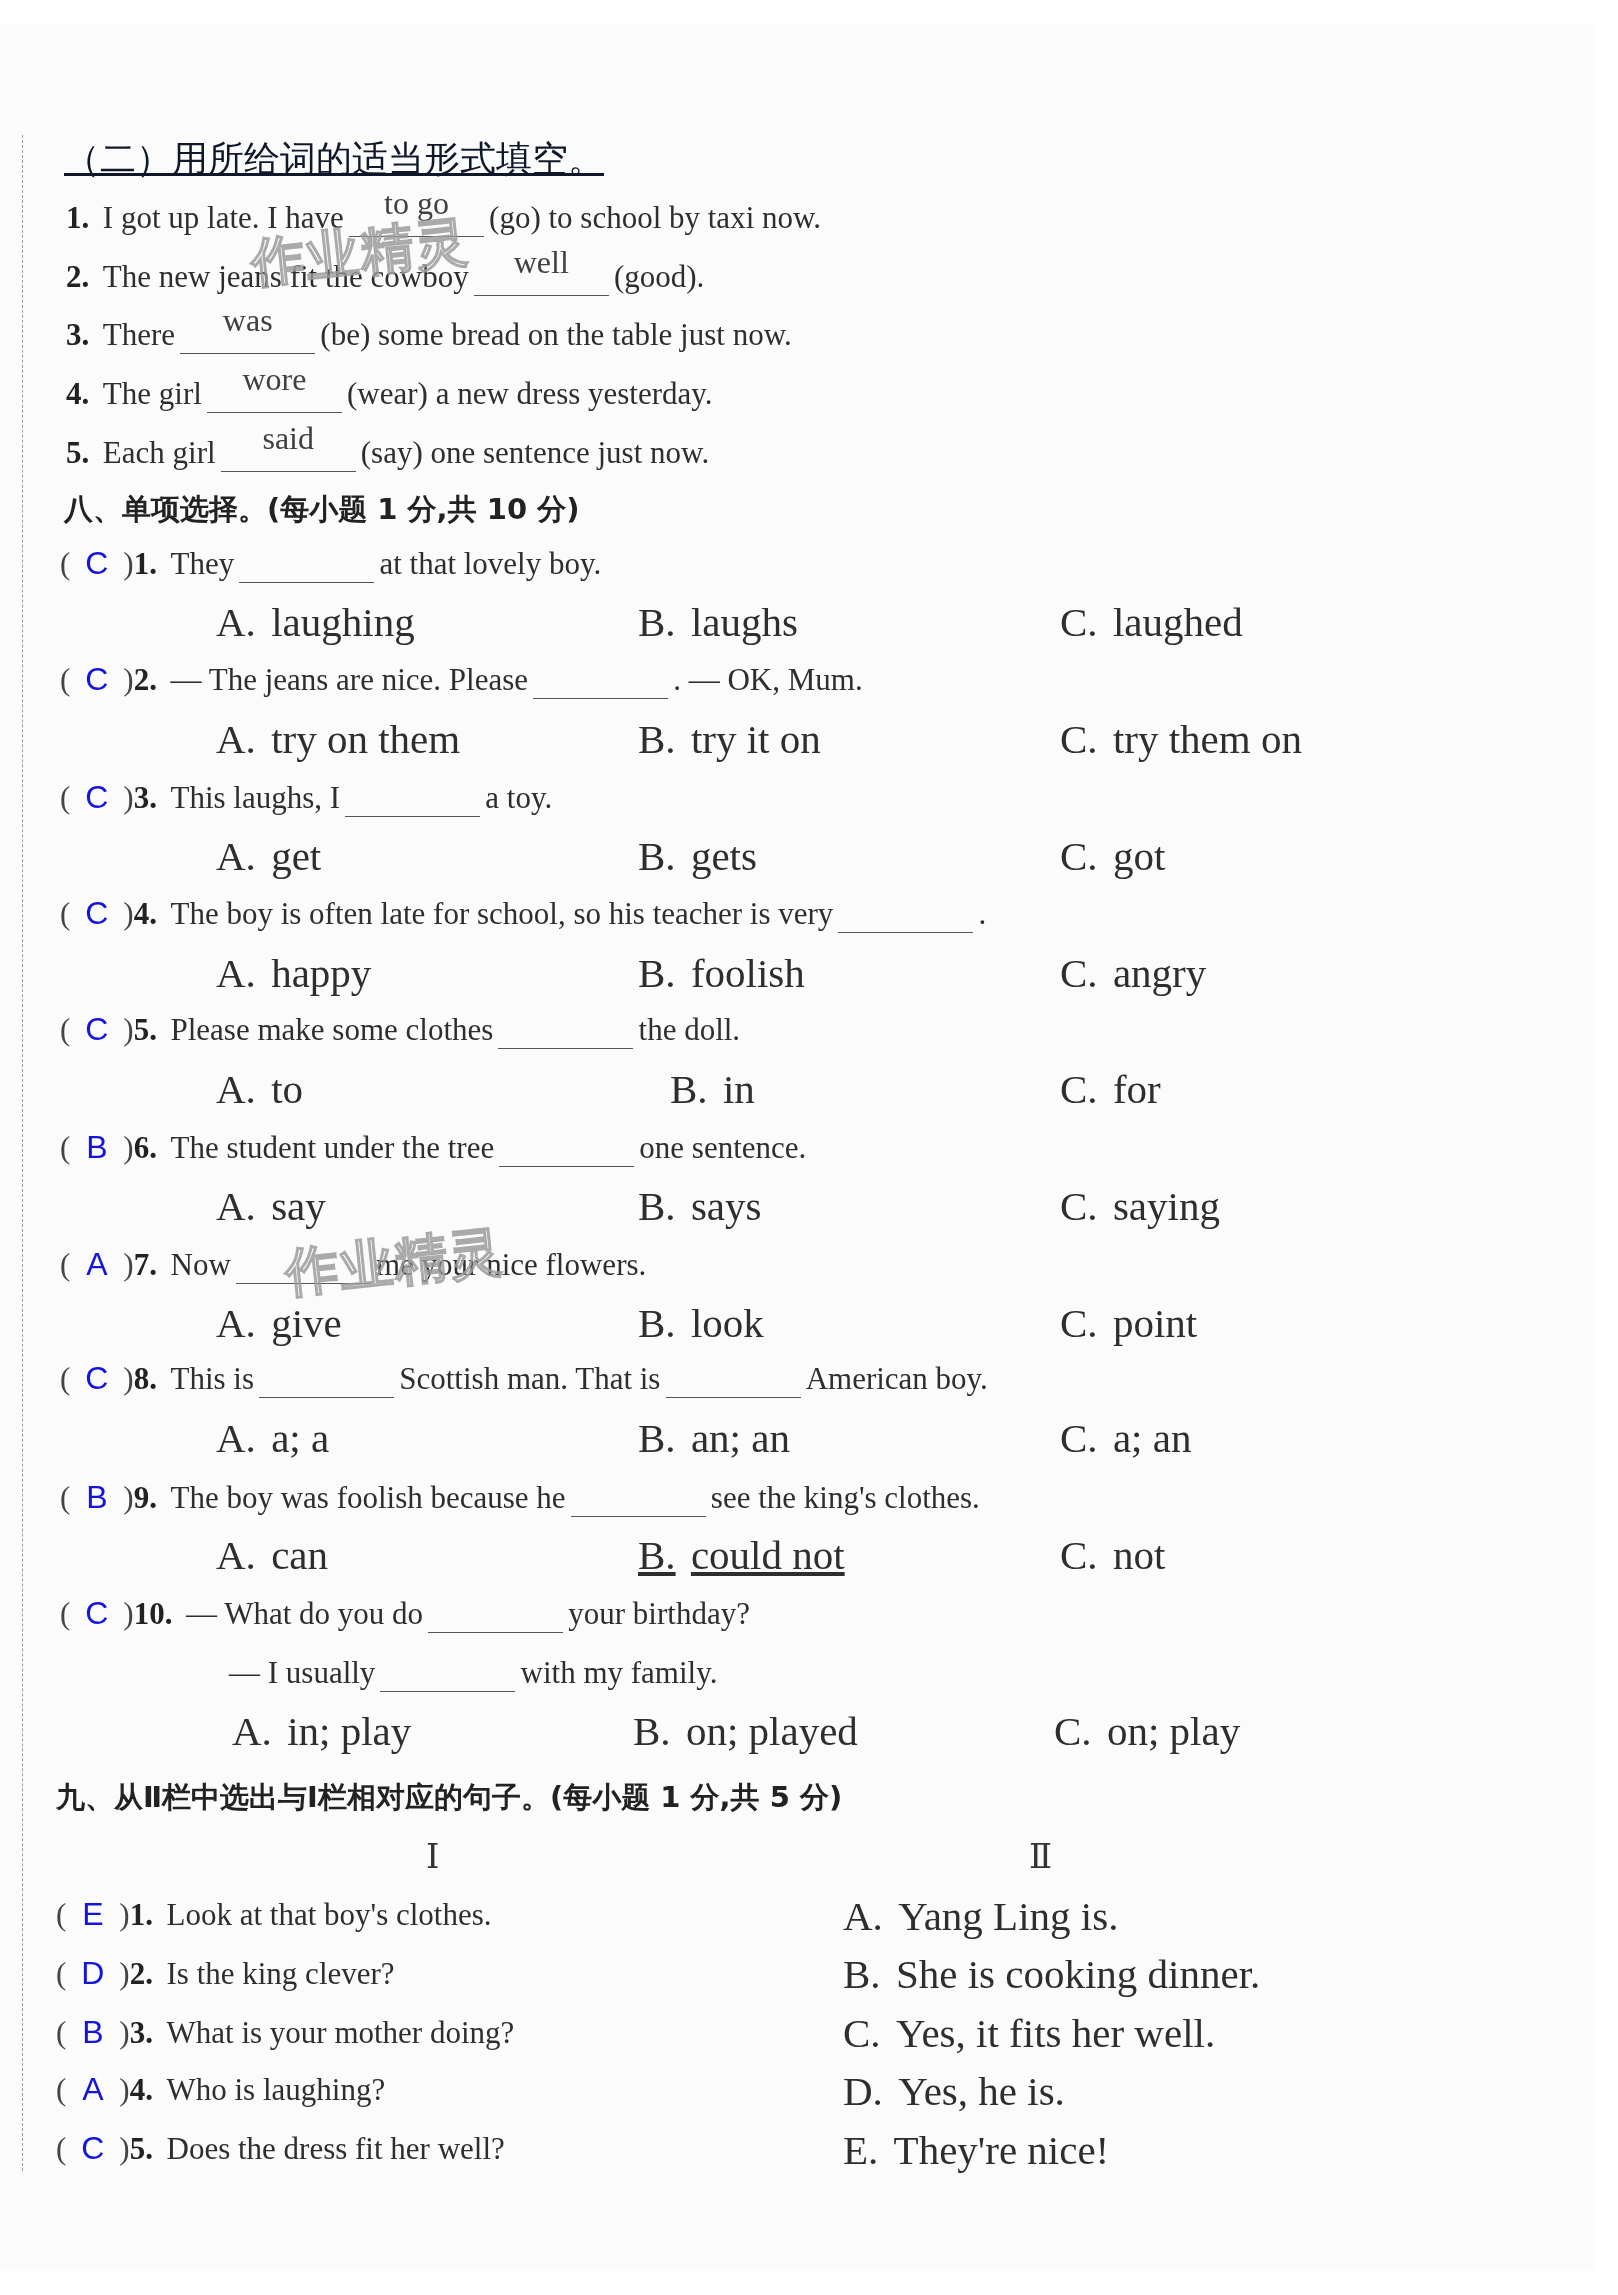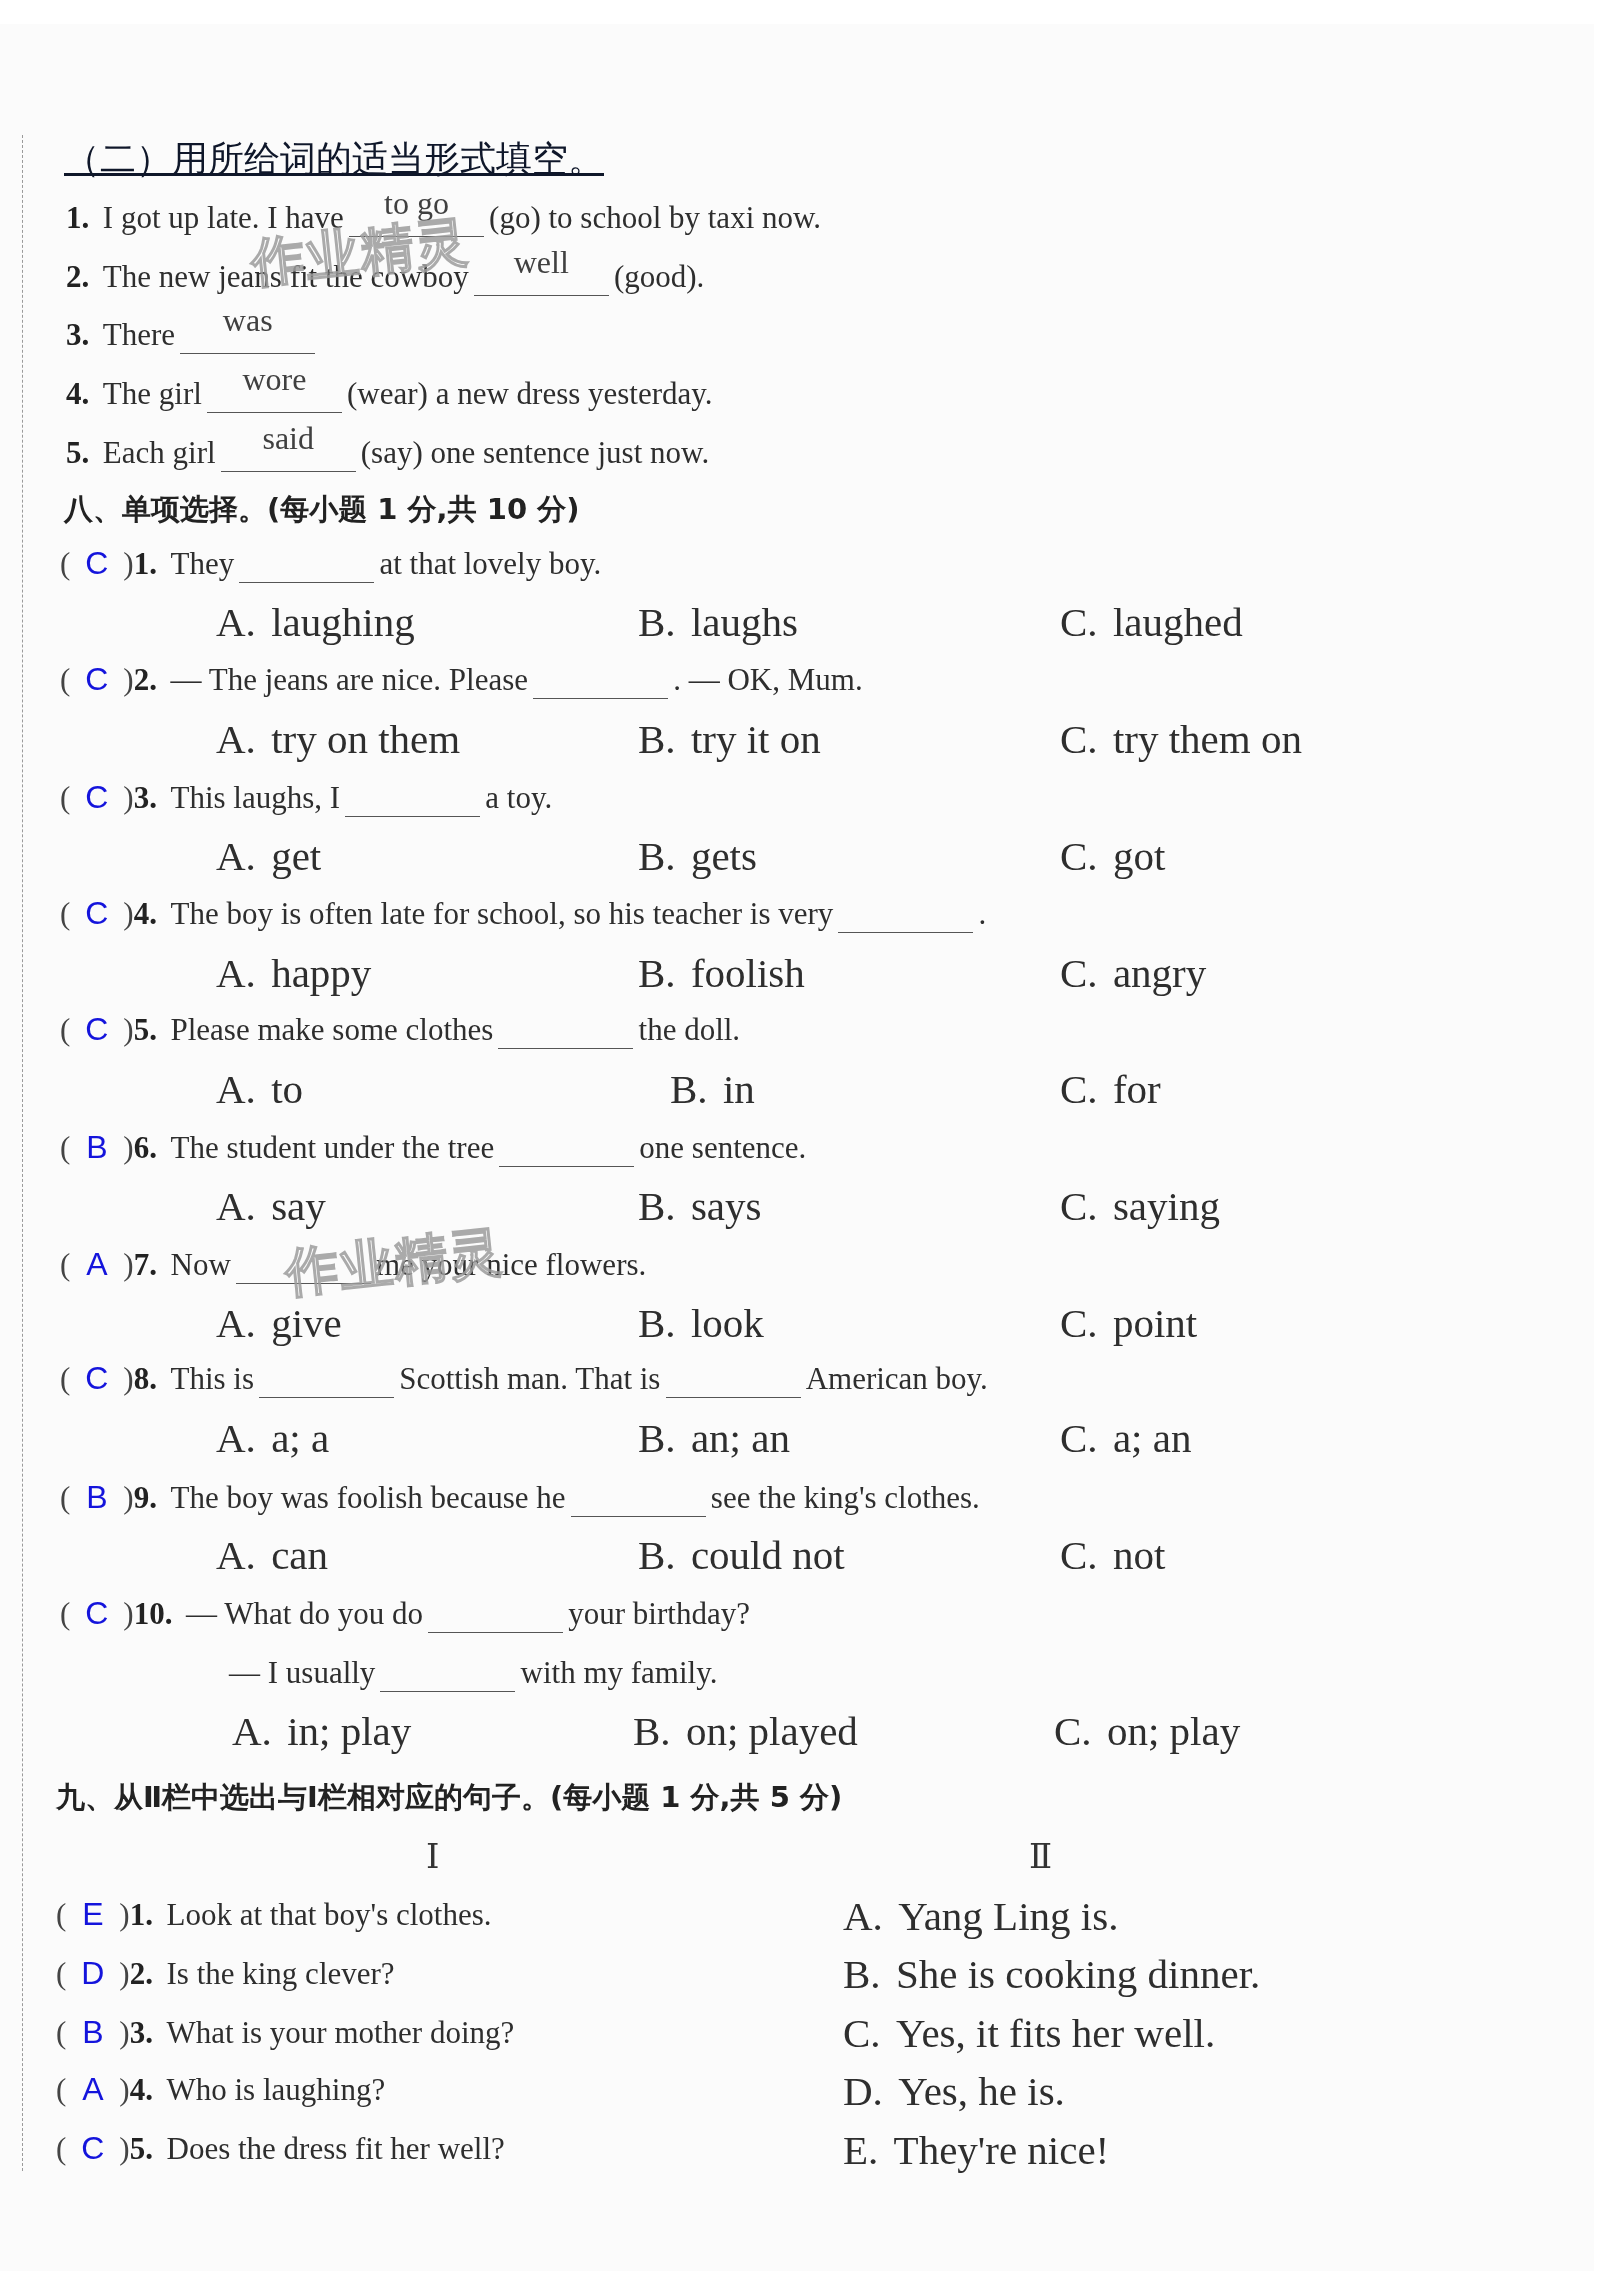--- a/index.html
+++ b/index.html
@@ -48,21 +48,21 @@
 
 <div class="row title-cjk" style="left:64px; top:140px;">（二）用所给词的适当形式填空。</div>
 
 <div class="row" style="left:66px; top:199px;">
   <span class="num">1.</span><span>I got up late.  I have</span><span class="blank" style="width:135px;"><span class="ans">to go</span></span><span>(go) to school by taxi now.</span>
 </div>
 <div class="row" style="left:66px; top:258px;">
   <span class="num">2.</span><span>The new jeans fit the cowboy</span><span class="blank" style="width:135px;"><span class="ans">well</span></span><span>(good).</span>
 </div>
 <div class="row" style="left:66px; top:316px;">
-  <span class="num">3.</span><span>There</span><span class="blank" style="width:135px;"><span class="ans">was</span></span>
+  <span class="num">3.</span><span>There</span><span class="blank" style="width:135px;"><span class="ans">was</span></span><span>(be) some bread on the table just now.</span>
 </div>
 <div class="row" style="left:66px; top:375px;">
   <span class="num">4.</span><span>The girl</span><span class="blank" style="width:135px;"><span class="ans">wore</span></span><span>(wear) a new dress yesterday.</span>
 </div>
 <div class="row" style="left:66px; top:434px;">
   <span class="num">5.</span><span>Each girl</span><span class="blank" style="width:135px;"><span class="ans">said</span></span><span>(say) one sentence just now.</span>
 </div>
 
 <div class="row heading" style="left:64px; top:491px;">八、单项选择。(每小题 1 分,共 10 分)</div>
 
@@ -119,21 +119,21 @@
   <span class="paren">(</span><span class="choice">C</span><span class="paren">)</span><span class="num">8.</span><span>This is</span><span class="blank" style="width:135px;"></span><span>Scottish man.  That is</span><span class="blank" style="width:135px;"></span><span>American boy.</span>
 </div>
 <div class="opt" style="left:216px; top:1420px;"><span class="letter">A.</span><span>a; a</span></div>
 <div class="opt" style="left:638px; top:1420px;"><span class="letter">B.</span><span>an; an</span></div>
 <div class="opt" style="left:1060px; top:1420px;"><span class="letter">C.</span><span>a; an</span></div>
 
 <div class="row" style="left:60px; top:1479px;">
   <span class="paren">(</span><span class="choice">B</span><span class="paren">)</span><span class="num">9.</span><span>The boy was foolish because he</span><span class="blank" style="width:135px;"></span><span>see the king's clothes.</span>
 </div>
 <div class="opt" style="left:216px; top:1537px;"><span class="letter">A.</span><span>can</span></div>
-<div class="opt" style="left:638px; top:1537px;"><span class="letter">B.</span><span>could not</span></div>
+<div class="opt" style="left:638px; top:1537px;text-decoration:underline;"><span class="letter">B.</span><span>could not</span></div>
 <div class="opt" style="left:1060px; top:1537px;"><span class="letter">C.</span><span>not</span></div>
 
 <div class="row" style="left:60px; top:1595px;">
   <span class="paren">(</span><span class="choice">C</span><span class="paren">)</span><span class="num">10.</span><span>— What do you do</span><span class="blank" style="width:135px;"></span><span>your birthday?</span>
 </div>
 <div class="row" style="left:229px; top:1654px;">
   <span>— I usually</span><span class="blank" style="width:135px;"></span><span>with my family.</span>
 </div>
 <div class="opt" style="left:232px; top:1713px;"><span class="letter">A.</span><span>in; play</span></div>
 <div class="opt" style="left:633px; top:1713px;"><span class="letter">B.</span><span>on; played</span></div>

